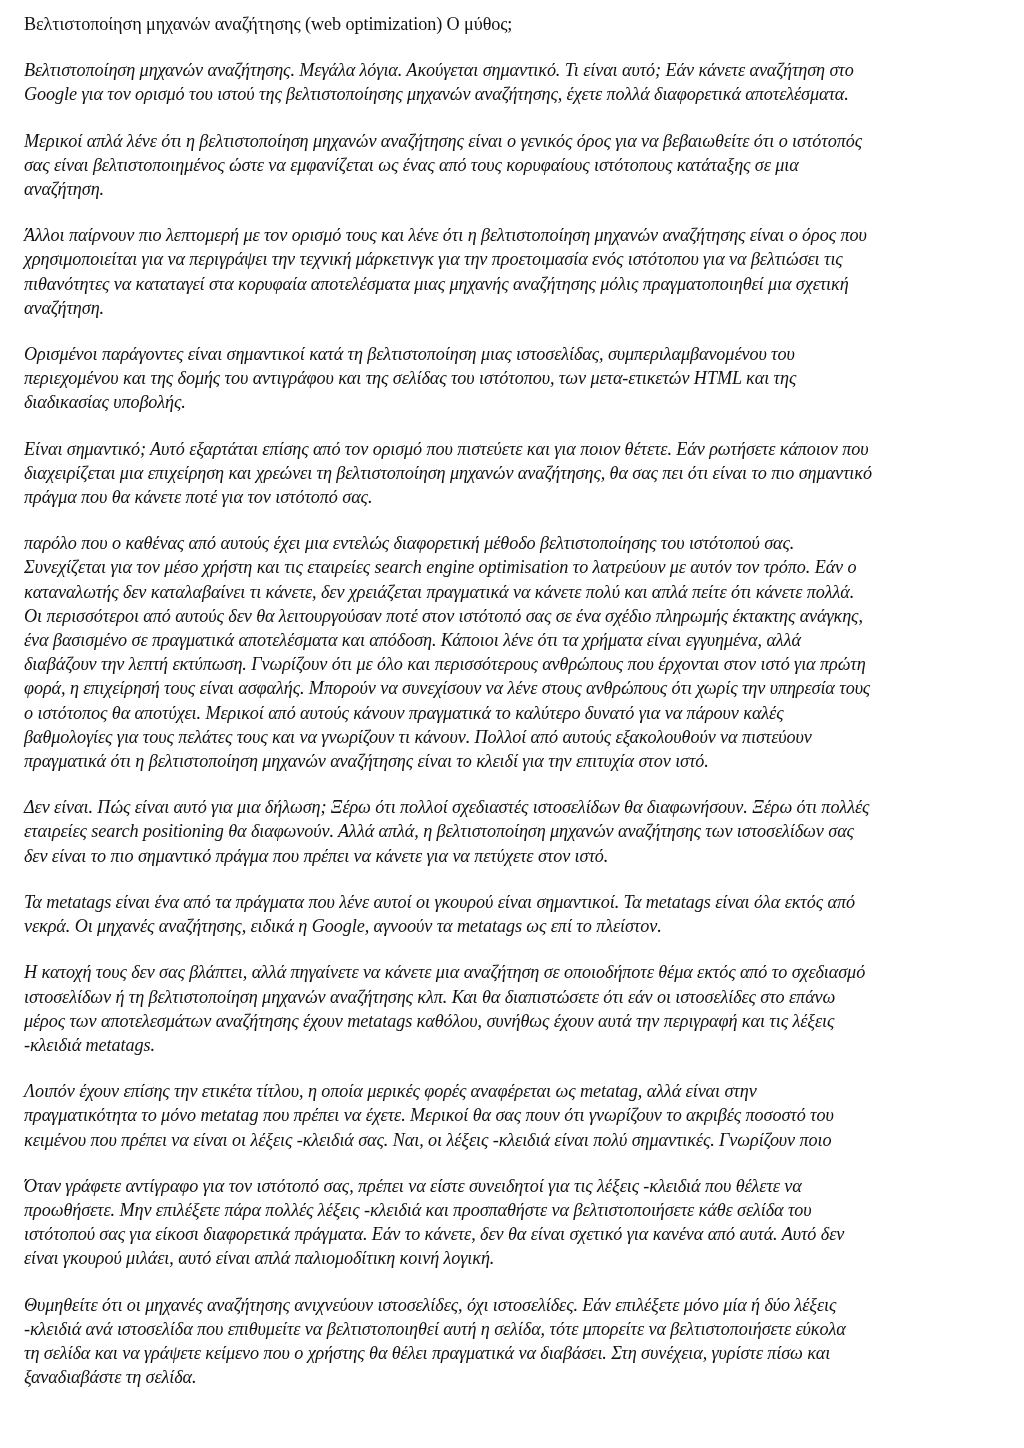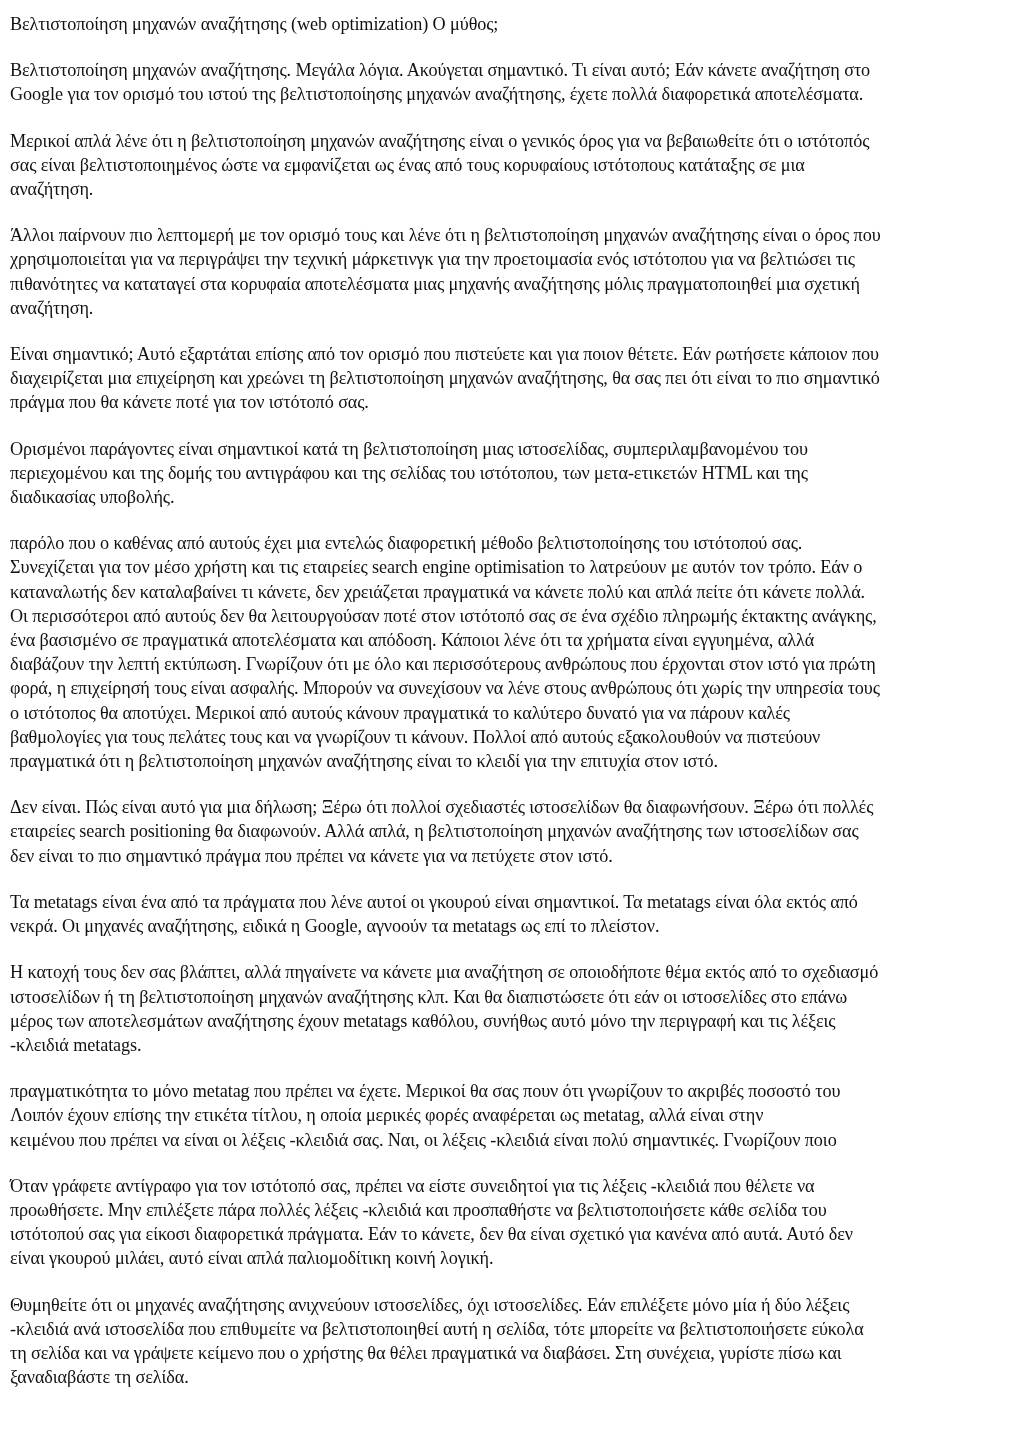--- a/index.html
+++ b/index.html
@@ -11,30 +11,31 @@
       width: 1024px;
       height: 1448px;
       overflow: hidden;
       font-family: "Liberation Serif", "DejaVu Serif", serif;
       font-size: 18.2px;
       line-height: 24.2px;
       color: #111111;
     }
     .doc {
       position: relative;
-      padding: 12px 10px 0 10px;
+      padding: 12px 10px 0 24px;
       letter-spacing: -0.1px;
     }
     .title {
       margin: 0 0 22px 0;
       font-weight: normal;
       font-size: inherit;
     }
     .para {
       margin: 0 0 22px 0;
+      font-style: italic;
     }
     .line {
       display: block;
       white-space: nowrap;
     }
   </style>
 </head>
 <body>
 
 <div class="doc">
@@ -49,28 +50,28 @@
         <span class="line">σας είναι βελτιστοποιημένος ώστε να εμφανίζεται ως ένας από τους κορυφαίους ιστότοπους κατάταξης σε μια</span>
         <span class="line">αναζήτηση.</span>
       </p>
       <p class="para">
         <span class="line">Άλλοι παίρνουν πιο λεπτομερή με τον ορισμό τους και λένε ότι η βελτιστοποίηση μηχανών αναζήτησης είναι ο όρος που</span>
         <span class="line">χρησιμοποιείται για να περιγράψει την τεχνική μάρκετινγκ για την προετοιμασία ενός ιστότοπου για να βελτιώσει τις</span>
         <span class="line">πιθανότητες να καταταγεί στα κορυφαία αποτελέσματα μιας μηχανής αναζήτησης μόλις πραγματοποιηθεί μια σχετική</span>
         <span class="line">αναζήτηση.</span>
       </p>
       <p class="para">
+        <span class="line">Ορισμένοι παράγοντες είναι σημαντικοί κατά τη βελτιστοποίηση μιας ιστοσελίδας, συμπεριλαμβανομένου του</span>
+        <span class="line">περιεχομένου και της δομής του αντιγράφου και της σελίδας του ιστότοπου, των μετα-ετικετών HTML και της</span>
+        <span class="line">διαδικασίας υποβολής.</span>
+      </p>
+      <p class="para">
         <span class="line">Είναι σημαντικό; Αυτό εξαρτάται επίσης από τον ορισμό που πιστεύετε και για ποιον θέτετε. Εάν ρωτήσετε κάποιον που</span>
         <span class="line">διαχειρίζεται μια επιχείρηση και χρεώνει τη βελτιστοποίηση μηχανών αναζήτησης, θα σας πει ότι είναι το πιο σημαντικό</span>
         <span class="line">πράγμα που θα κάνετε ποτέ για τον ιστότοπό σας.</span>
-      </p>
-      <p class="para">
-        <span class="line">Ορισμένοι παράγοντες είναι σημαντικοί κατά τη βελτιστοποίηση μιας ιστοσελίδας, συμπεριλαμβανομένου του</span>
-        <span class="line">περιεχομένου και της δομής του αντιγράφου και της σελίδας του ιστότοπου, των μετα-ετικετών HTML και της</span>
-        <span class="line">διαδικασίας υποβολής.</span>
       </p>
       <p class="para">
         <span class="line">παρόλο που ο καθένας από αυτούς έχει μια εντελώς διαφορετική μέθοδο βελτιστοποίησης του ιστότοπού σας.</span>
         <span class="line">Συνεχίζεται για τον μέσο χρήστη και τις εταιρείες search engine optimisation το λατρεύουν με αυτόν τον τρόπο. Εάν ο</span>
         <span class="line">καταναλωτής δεν καταλαβαίνει τι κάνετε, δεν χρειάζεται πραγματικά να κάνετε πολύ και απλά πείτε ότι κάνετε πολλά.</span>
         <span class="line">Οι περισσότεροι από αυτούς δεν θα λειτουργούσαν ποτέ στον ιστότοπό σας σε ένα σχέδιο πληρωμής έκτακτης ανάγκης,</span>
         <span class="line">ένα βασισμένο σε πραγματικά αποτελέσματα και απόδοση. Κάποιοι λένε ότι τα χρήματα είναι εγγυημένα, αλλά</span>
         <span class="line">διαβάζουν την λεπτή εκτύπωση. Γνωρίζουν ότι με όλο και περισσότερους ανθρώπους που έρχονται στον ιστό για πρώτη</span>
         <span class="line">φορά, η επιχείρησή τους είναι ασφαλής. Μπορούν να συνεχίσουν να λένε στους ανθρώπους ότι χωρίς την υπηρεσία τους</span>
         <span class="line">ο ιστότοπος θα αποτύχει. Μερικοί από αυτούς κάνουν πραγματικά το καλύτερο δυνατό για να πάρουν καλές</span>
@@ -82,26 +83,26 @@
         <span class="line">εταιρείες search positioning θα διαφωνούν. Αλλά απλά, η βελτιστοποίηση μηχανών αναζήτησης των ιστοσελίδων σας</span>
         <span class="line">δεν είναι το πιο σημαντικό πράγμα που πρέπει να κάνετε για να πετύχετε στον ιστό.</span>
       </p>
       <p class="para">
         <span class="line">Τα metatags είναι ένα από τα πράγματα που λένε αυτοί οι γκουρού είναι σημαντικοί. Τα metatags είναι όλα εκτός από</span>
         <span class="line">νεκρά. Οι μηχανές αναζήτησης, ειδικά η Google, αγνοούν τα metatags ως επί το πλείστον.</span>
       </p>
       <p class="para">
         <span class="line">Η κατοχή τους δεν σας βλάπτει, αλλά πηγαίνετε να κάνετε μια αναζήτηση σε οποιοδήποτε θέμα εκτός από το σχεδιασμό</span>
         <span class="line">ιστοσελίδων ή τη βελτιστοποίηση μηχανών αναζήτησης κλπ. Και θα διαπιστώσετε ότι εάν οι ιστοσελίδες στο επάνω</span>
-        <span class="line">μέρος των αποτελεσμάτων αναζήτησης έχουν metatags καθόλου, συνήθως αυτό μόνο την περιγραφή και τις λέξεις</span>
+        <span class="line">μέρος των αποτελεσμάτων αναζήτησης έχουν metatags καθόλου, συνήθως έχουν αυτά την περιγραφή και τις λέξεις</span>
         <span class="line">-κλειδιά metatags.</span>
       </p>
       <p class="para">
+        <span class="line">Λοιπόν έχουν επίσης την ετικέτα τίτλου, η οποία μερικές φορές αναφέρεται ως metatag, αλλά είναι στην</span>
         <span class="line">πραγματικότητα το μόνο metatag που πρέπει να έχετε. Μερικοί θα σας πουν ότι γνωρίζουν το ακριβές ποσοστό του</span>
-        <span class="line">Λοιπόν έχουν επίσης την ετικέτα τίτλου, η οποία μερικές φορές αναφέρεται ως metatag, αλλά είναι στην</span>
         <span class="line">κειμένου που πρέπει να είναι οι λέξεις -κλειδιά σας. Ναι, οι λέξεις -κλειδιά είναι πολύ σημαντικές. Γνωρίζουν ποιο</span>
       </p>
       <p class="para">
         <span class="line">Όταν γράφετε αντίγραφο για τον ιστότοπό σας, πρέπει να είστε συνειδητοί για τις λέξεις -κλειδιά που θέλετε να</span>
         <span class="line">προωθήσετε. Μην επιλέξετε πάρα πολλές λέξεις -κλειδιά και προσπαθήστε να βελτιστοποιήσετε κάθε σελίδα του</span>
         <span class="line">ιστότοπού σας για είκοσι διαφορετικά πράγματα. Εάν το κάνετε, δεν θα είναι σχετικό για κανένα από αυτά. Αυτό δεν</span>
         <span class="line">είναι γκουρού μιλάει, αυτό είναι απλά παλιομοδίτικη κοινή λογική.</span>
       </p>
       <p class="para">
         <span class="line">Θυμηθείτε ότι οι μηχανές αναζήτησης ανιχνεύουν ιστοσελίδες, όχι ιστοσελίδες. Εάν επιλέξετε μόνο μία ή δύο λέξεις</span>

